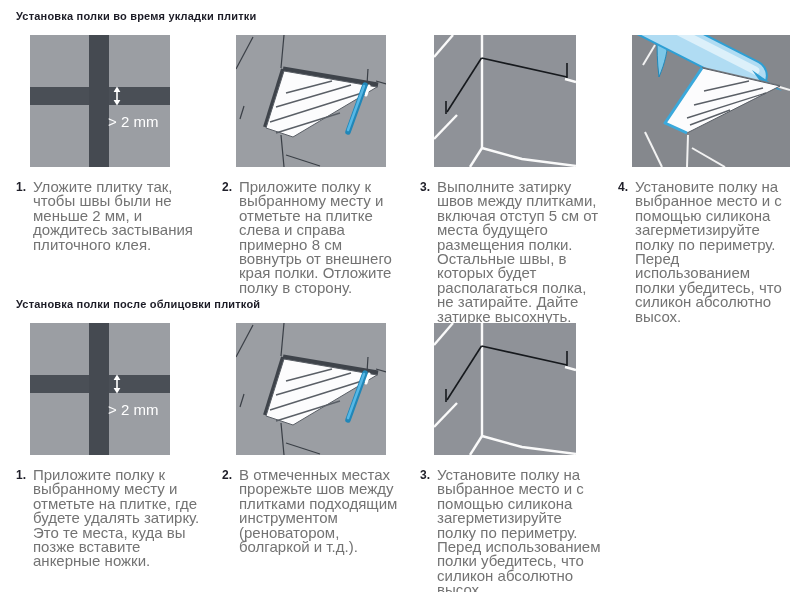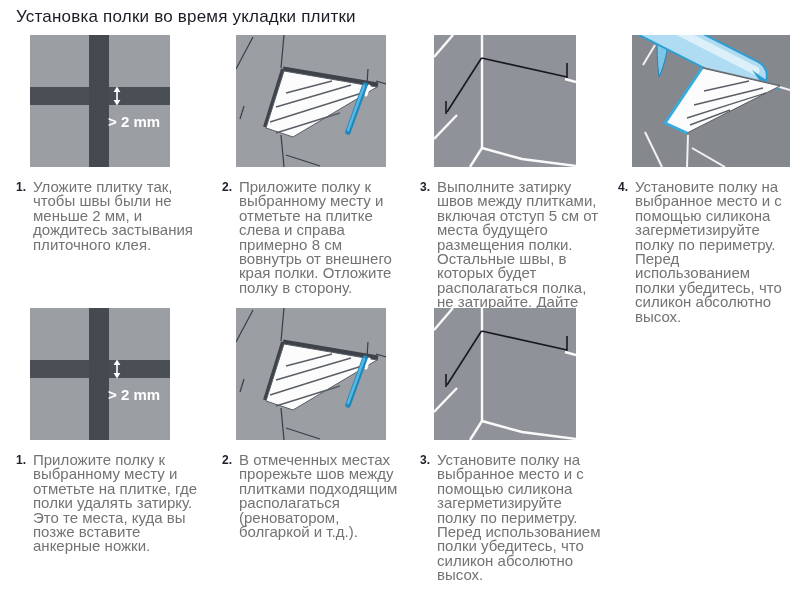--- a/index.html
+++ b/index.html
@@ -5,30 +5,30 @@
   html,body{margin:0;padding:0;background:#fff;}
   .page{
     position:relative;width:800px;height:592px;background:#fff;
     font-family:"Liberation Sans","DejaVu Sans",sans-serif;
     color:#26262e;overflow:hidden;
   }
   .section{position:absolute;left:16px;right:16px;}
   .section-1{top:9px;}
   .section-2{top:297px;}
   .section-title{
-    font-size:17px;font-weight:normal;color:#1c1c26;line-height:15px;
+    font-size:11px;font-weight:bold;color:#1c1c26;line-height:15px;
     letter-spacing:.2px;margin:0;
   }
   .steps{
     display:grid;grid-template-columns:206px 198px 198px 166px;
     margin-top:11px;
   }
   .step{padding-right:16px;}
   .step:last-child{padding-right:0;}
-  .figure{height:132px;margin-left:14px;font-weight:bold;}
+  .figure{height:132px;margin-left:14px;}
   .figure svg{display:block;}
   .step-text{display:flex;margin-top:13px;}
   .step-num{
     font-weight:bold;font-size:12px;line-height:14.4px;
     width:17px;flex:0 0 17px;color:#20202a;
   }
   .step-desc{
     margin:0;font-size:15px;line-height:14.4px;color:#737373;
     hyphens:manual;
   }
@@ -157,39 +157,40 @@
         <div class="step-text">
           <span class="step-num">4.</span>
           <p class="step-desc">Установите полку на выбранное место и с помощью силикона загерметизируйте полку по периметру. Перед использованием полки убедитесь, что силикон абсолютно высох.</p>
         </div>
       </div>
 
     </div>
   </div>
 
   <div class="section section-2">
+    <h2 class="section-title">Установка полки после облицовки плиткой</h2>
     <div class="steps">
 
       <div class="step">
         <div class="figure">
           <svg width="140" height="132" viewBox="0 0 140 132">
             <rect width="140" height="132" fill="#9b9ea3"></rect>
             <rect x="0" y="52" width="140" height="18" fill="#4a4f56"></rect>
             <rect x="59" y="0" width="20" height="132" fill="#454a51"></rect>
             <g>
               <line x1="87" y1="56" x2="87" y2="66" stroke="#ffffff" stroke-width="1.6"></line>
               <path d="M87,51.5 L83.6,57 L90.4,57 Z" fill="#ffffff"></path>
               <path d="M87,70.5 L83.6,65 L90.4,65 Z" fill="#ffffff"></path>
             </g>
             <text x="78" y="92" font-size="15" fill="#ffffff">&gt; 2 mm</text>
           </svg>
         </div>
         <div class="step-text">
           <span class="step-num">1.</span>
-          <p class="step-desc">Приложите полку к выбран­ному месту и отметьте на плитке, где полки удалять затирку. Это те места, куда вы позже вставите анкерные ножки.</p>
+          <p class="step-desc">Приложите полку к выбран­ному месту и отметьте на плитке, где будете удалять затирку. Это те места, куда вы позже вставите анкерные ножки.</p>
         </div>
       </div>
 
       <div class="step">
         <div class="figure">
           <svg width="150" height="132" viewBox="0 0 150 132">
             <rect width="150" height="132" fill="#9b9ea3"></rect>
             <g stroke="#3a3f46" stroke-width="1.2" fill="none">
               <path d="M17,2 L0,34"></path>
                 <path d="M48,0 L45,33"></path>
@@ -210,21 +211,21 @@
             </g>
             <g>
               <path d="M133,51 L130,60" stroke="#ffffff" stroke-width="3" stroke-linecap="round"></path>
               <path d="M129,50 L112,97" stroke="#2187b8" stroke-width="5.5" stroke-linecap="round"></path>
               <path d="M128,51 L112,95" stroke="#56b8e6" stroke-width="2.5" stroke-linecap="round"></path>
             </g>
           </svg>
         </div>
         <div class="step-text">
           <span class="step-num">2.</span>
-          <p class="step-desc">В отмеченных местах прорежьте шов между плитками подходящим располагаться (реновато­ром, болгаркой и т.д.).</p>
+          <p class="step-desc">В отмеченных местах прорежьте шов между плитками подходящим инструментом (реновато­ром, болгаркой и т.д.).</p>
         </div>
       </div>
 
       <div class="step">
         <div class="figure">
           <svg width="142" height="132" viewBox="0 0 142 132">
             <rect width="142" height="132" fill="#8f9298"></rect>
             <g stroke="#fafafa" stroke-width="2.4" fill="none">
               <path d="M0,22 L19,0"></path>
                 <path d="M0,104 L23,80"></path>

